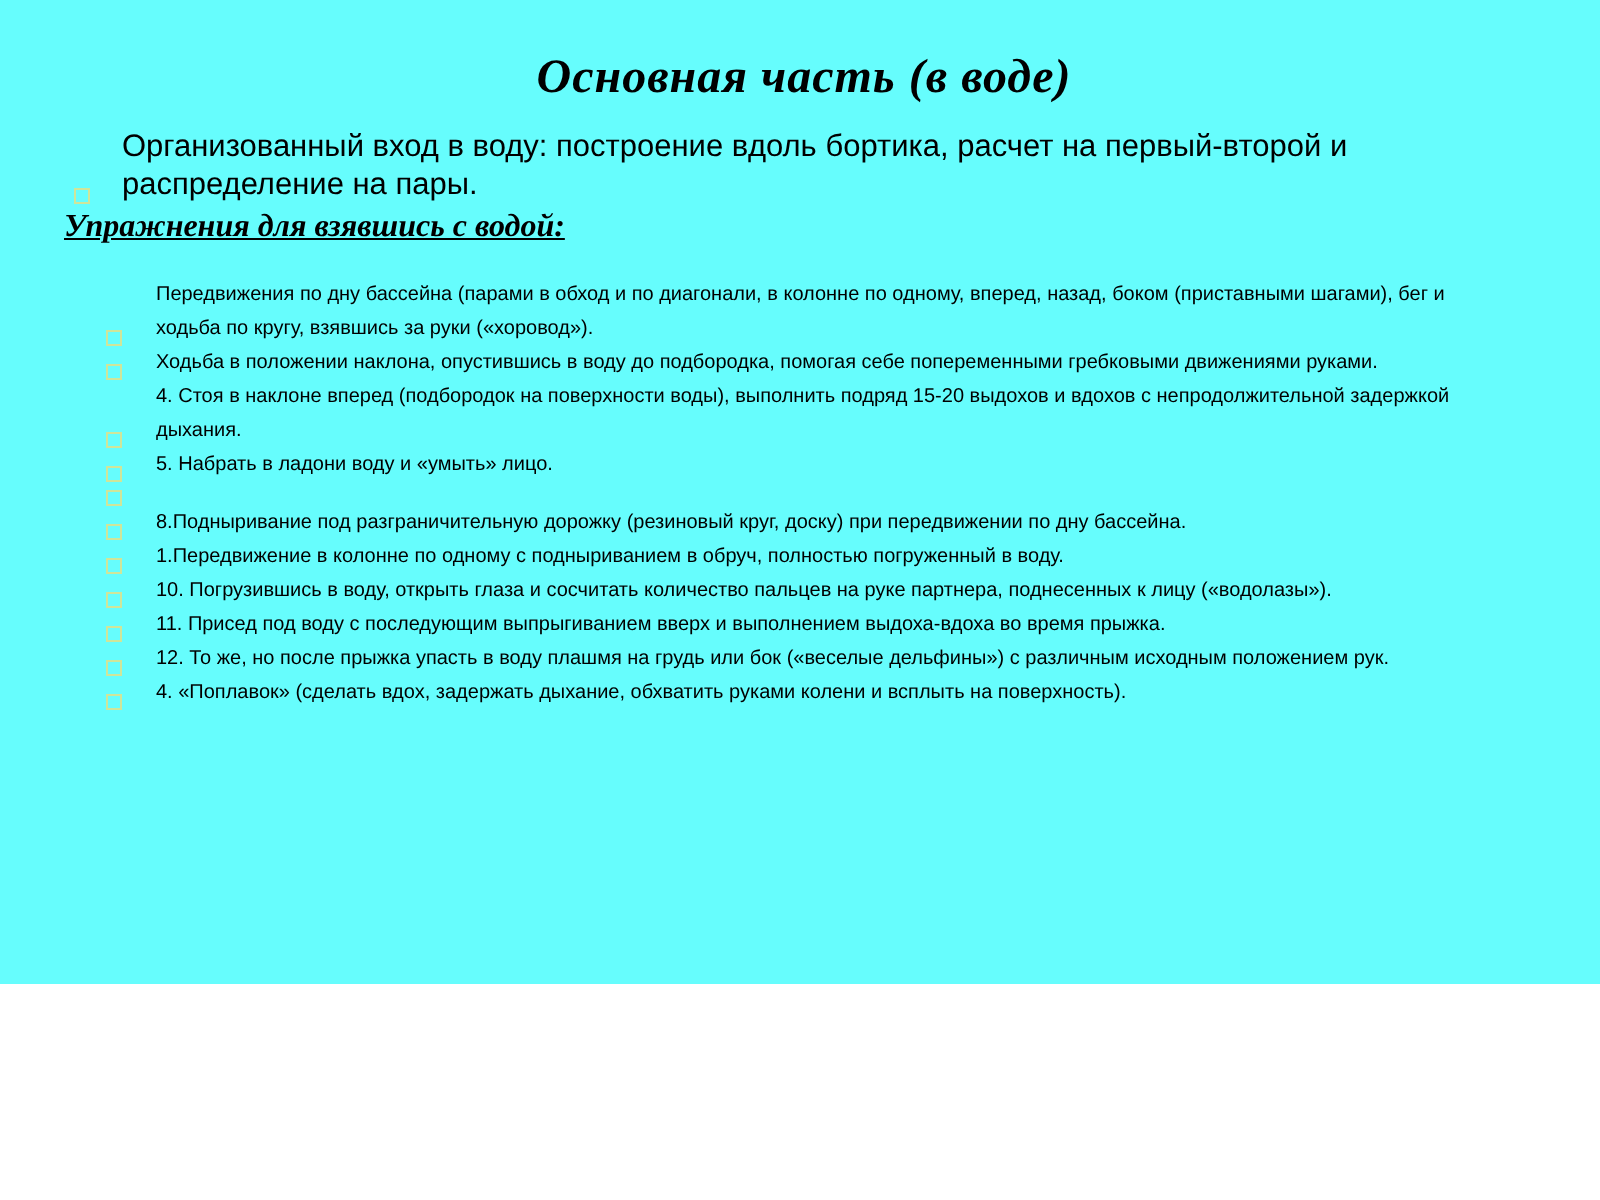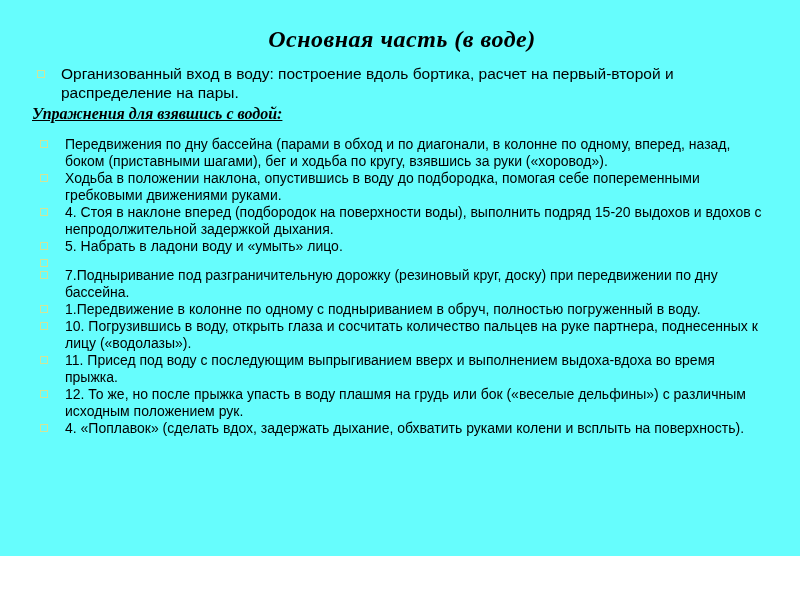--- a/index.html
+++ b/index.html
@@ -1,35 +1,35 @@
 <!DOCTYPE html>
 <html style="--bg: #66FDFD; --fg: #000000; --bullet: #CFE59A;"><head>
 <meta charset="utf-8">
 <style>
   html,body{margin:0;padding:0;}
   .slide{
     position:relative;
-    width:800px;height:556px;
+    width:800px;height:492px;
     background:var(--bg,#66FDFD);
     color:var(--fg,#000);
     font-family:"Liberation Sans", sans-serif;
     box-sizing:border-box;
     padding:26px 28px 0 32px;
     overflow:hidden;
   }
   .title{
     font-family:"Liberation Serif", serif;
     font-style:italic;
     font-weight:bold;
     font-size:24px;
     text-align:center;
     margin:0 0 11px 0;
     letter-spacing:0.5px;
   }
-  .row{display:flex;align-items:flex-start;}
+  .row{display:flex;align-items:flex-end;}
   .sq{
     flex:0 0 auto;
     width:8px;height:8px;
     border:1px solid var(--bullet,#CFE59A);
     margin-left:5px;
     box-sizing:border-box;
   }
   .intro .sq{margin-top:6px;}
   .intro .text{
     padding-left:16px;
@@ -41,22 +41,22 @@
     font-family:"Liberation Serif", serif;
     font-weight:bold;
     font-style:italic;
     text-decoration:underline;
     font-size:16px;
     line-height:18px;
     margin:3px 0 13px 0;
   }
   ul.exercises{
     list-style:none;
-    margin:3px;padding:0;
-    font-size:14px;
+    margin:16px;padding:0;
+    font-size:10px;
     line-height:17px;
   }
   ul.exercises li{margin:0;}
   ul.exercises .sq{margin-top:4px;}
   ul.exercises .text{
     padding-left:17px;
     max-width:704px;
   }
 </style>
 </head>
@@ -88,21 +88,21 @@
     </li>
     <li class="row">
       <span class="sq"></span>
       <span class="text">5. Набрать в ладони воду и «умыть» лицо.</span>
     </li>
     <li class="row">
       <span class="sq"></span>
     </li>
     <li class="row">
       <span class="sq"></span>
-      <span class="text">7.Подныривание под разграничительную дорожку (резиновый круг, доску) при передвижении по дну бассейна.</span>
+      <span class="text">8.Подныривание под разграничительную дорожку (резиновый круг, доску) при передвижении по дну бассейна.</span>
     </li>
     <li class="row">
       <span class="sq"></span>
       <span class="text">1.Передвижение в колонне по одному с подныриванием в обруч, полностью погруженный в воду.</span>
     </li>
     <li class="row">
       <span class="sq"></span>
       <span class="text">10. Погрузившись в воду, открыть глаза и сосчитать количество пальцев на руке партнера, поднесенных к лицу («водолазы»).</span>
     </li>
     <li class="row">

